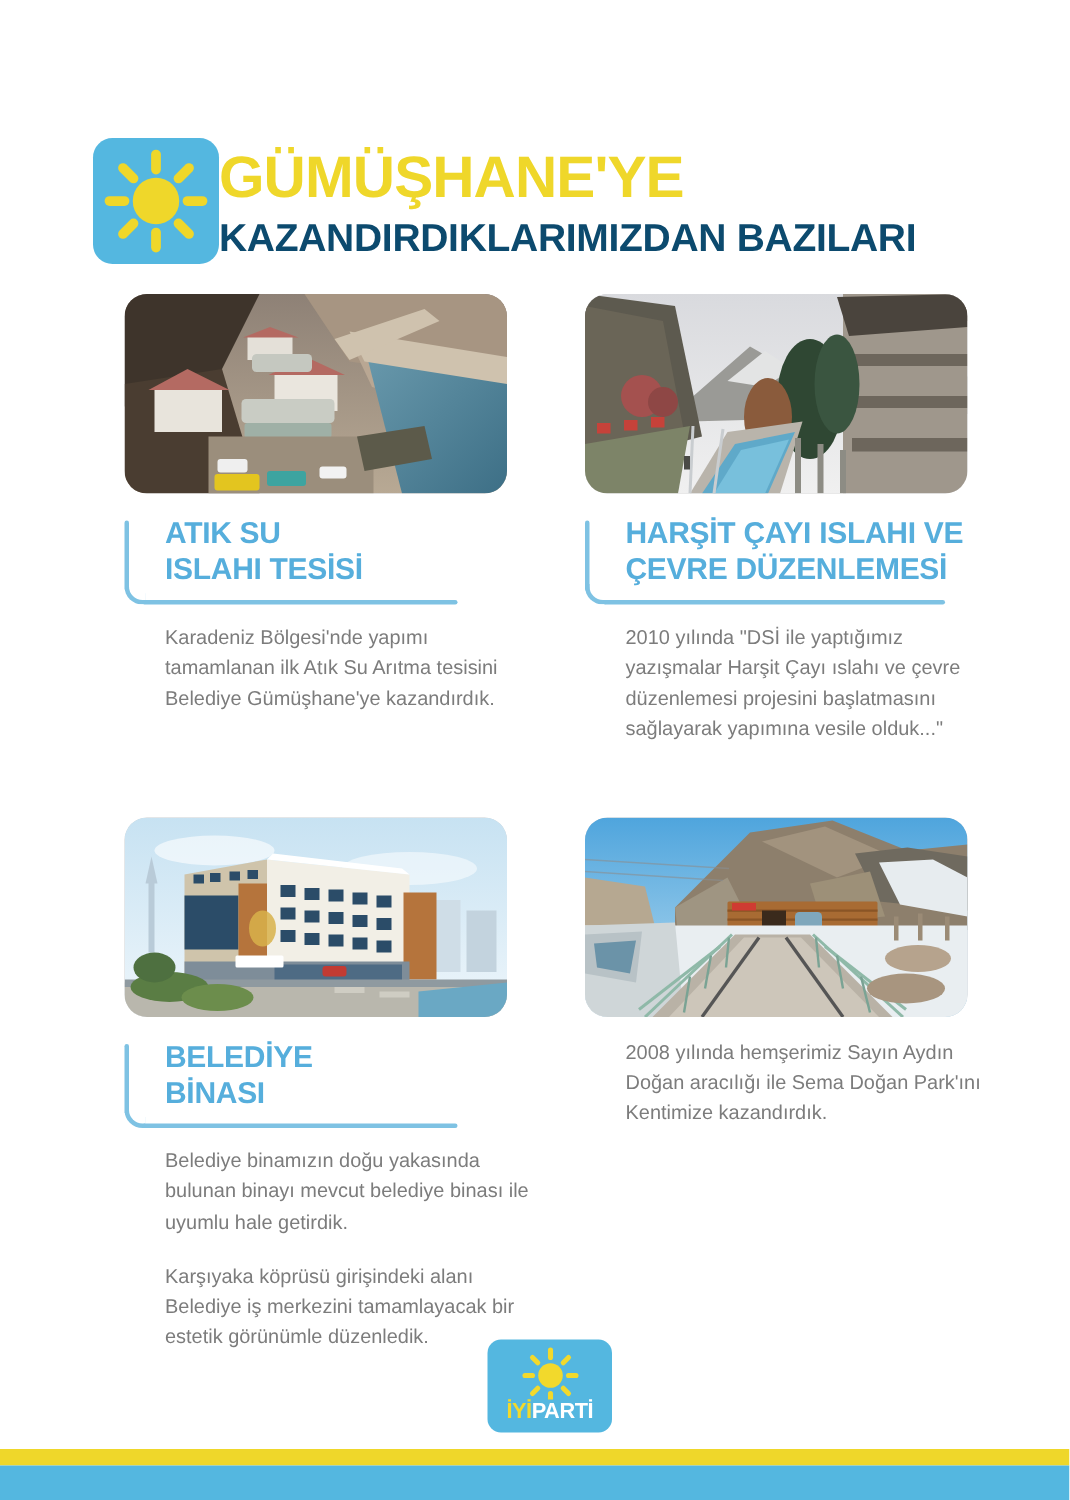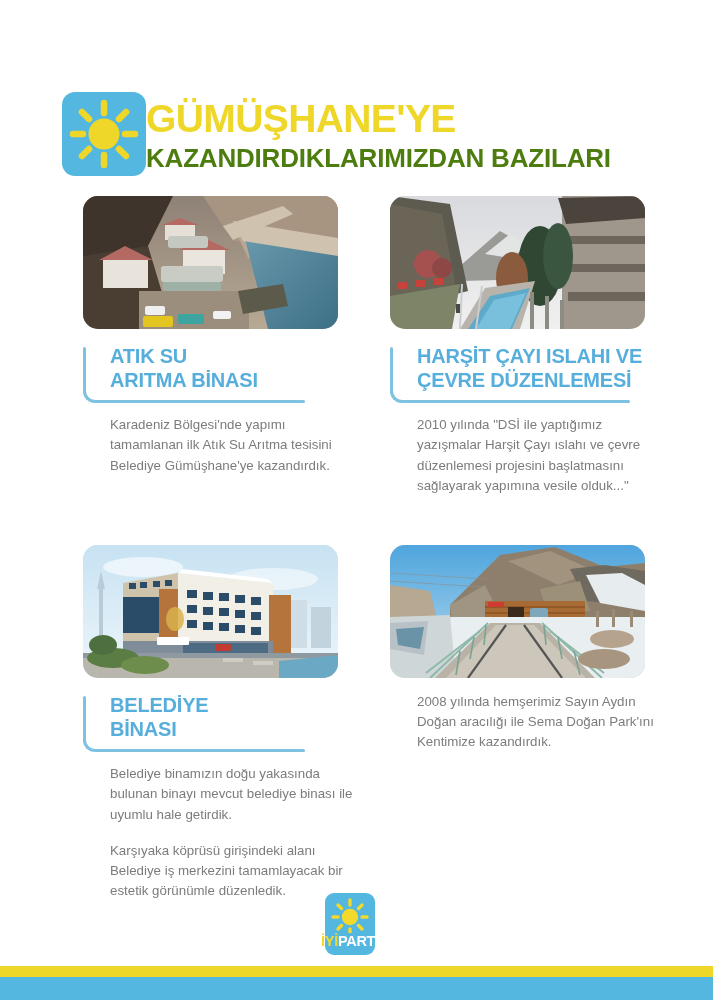--- a/index.html
+++ b/index.html
@@ -46,21 +46,21 @@
     font-weight: 900;
     letter-spacing: -0.6px;
     color: #EFD72A;
     line-height: 1.0;
     white-space: nowrap;
   }
   .title-sub {
     font-size: 26px;
     font-weight: 900;
     letter-spacing: -0.2px;
-    color: #4d7c0f;
+    color: #0c4a6e;
     line-height: 1.0;
     margin-top: 7px;
     white-space: nowrap;
     text-align: center;
   }
 
   
   .grid {
     position: absolute;
     left: 0;
@@ -148,21 +148,21 @@
     color: #7C7C7C;
     white-space: pre-line;
   }
   .card-body + .card-body { margin-top: 16px; }
 
   
   .footer-logo {
     position: absolute;
     left: 325px;
     top: 893px;
-    width: 50px;
+    width: 83px;
     height: 62px;
     border-radius: 9px;
     background: #54B7E0;
     display: flex;
     flex-direction: column;
     align-items: center;
     justify-content: flex-start;
     padding-top: 4px;
     box-sizing: border-box;
   }
@@ -257,21 +257,21 @@
           <path d="M155 95 L200 88 L205 110 L160 118 Z" fill="#5c5a4a"></path>
         </svg>
       </div>
       <div class="card-head">
         <div class="bracket">
           <span class="v"></span>
             <span class="corner"></span>
             <span class="h"></span>
         </div>
         <div class="card-title">ATIK SU
-ARITMA BİNASI</div>
+ISLAHI TESİSİ</div>
       </div>
       <div class="card-body">Karadeniz Bölgesi'nde yapımı tamamlanan ilk Atık Su Arıtma tesisini Belediye Gümüşhane'ye kazandırdık.</div>
     </div>
 
     <div class="card right w-long">
       <div class="card-photo">
         <svg viewBox="0 0 255 133" preserveAspectRatio="none" xmlns="http://www.w3.org/2000/svg">
           <defs>
             <linearGradient id="g2sky" x1="0" y1="0" x2="0" y2="1">
               <stop offset="0%" stop-color="#d9dade"></stop>

